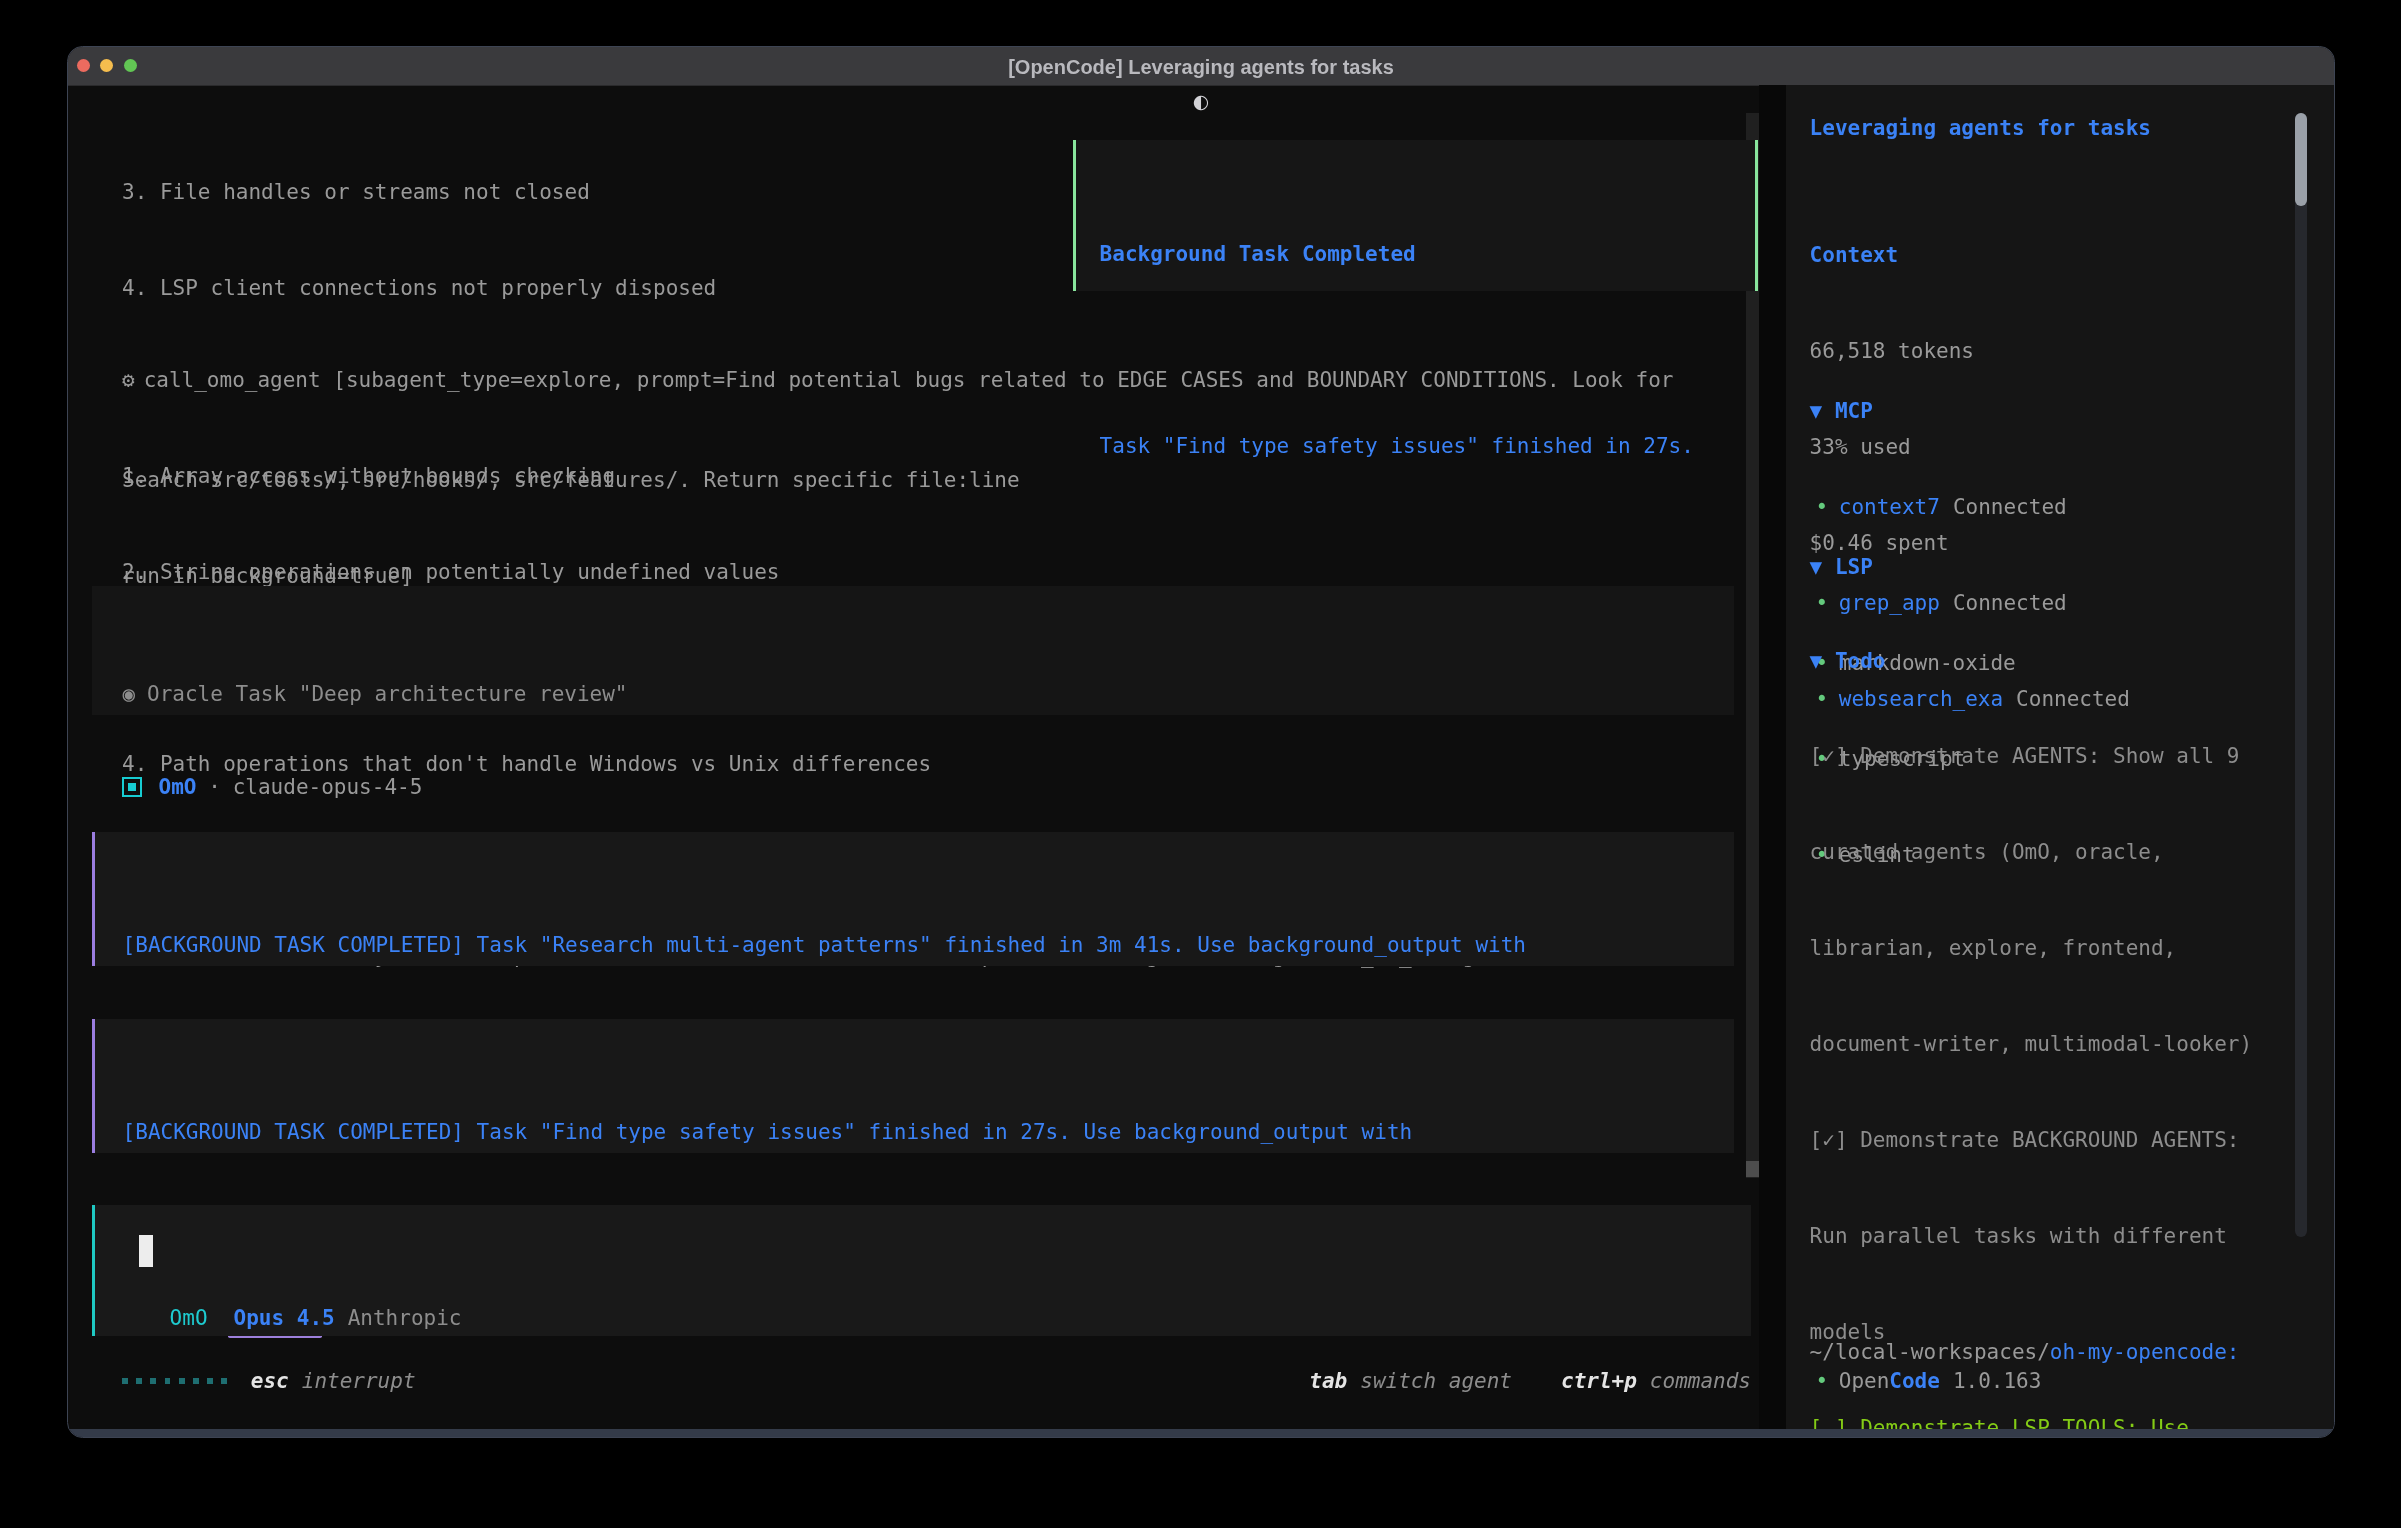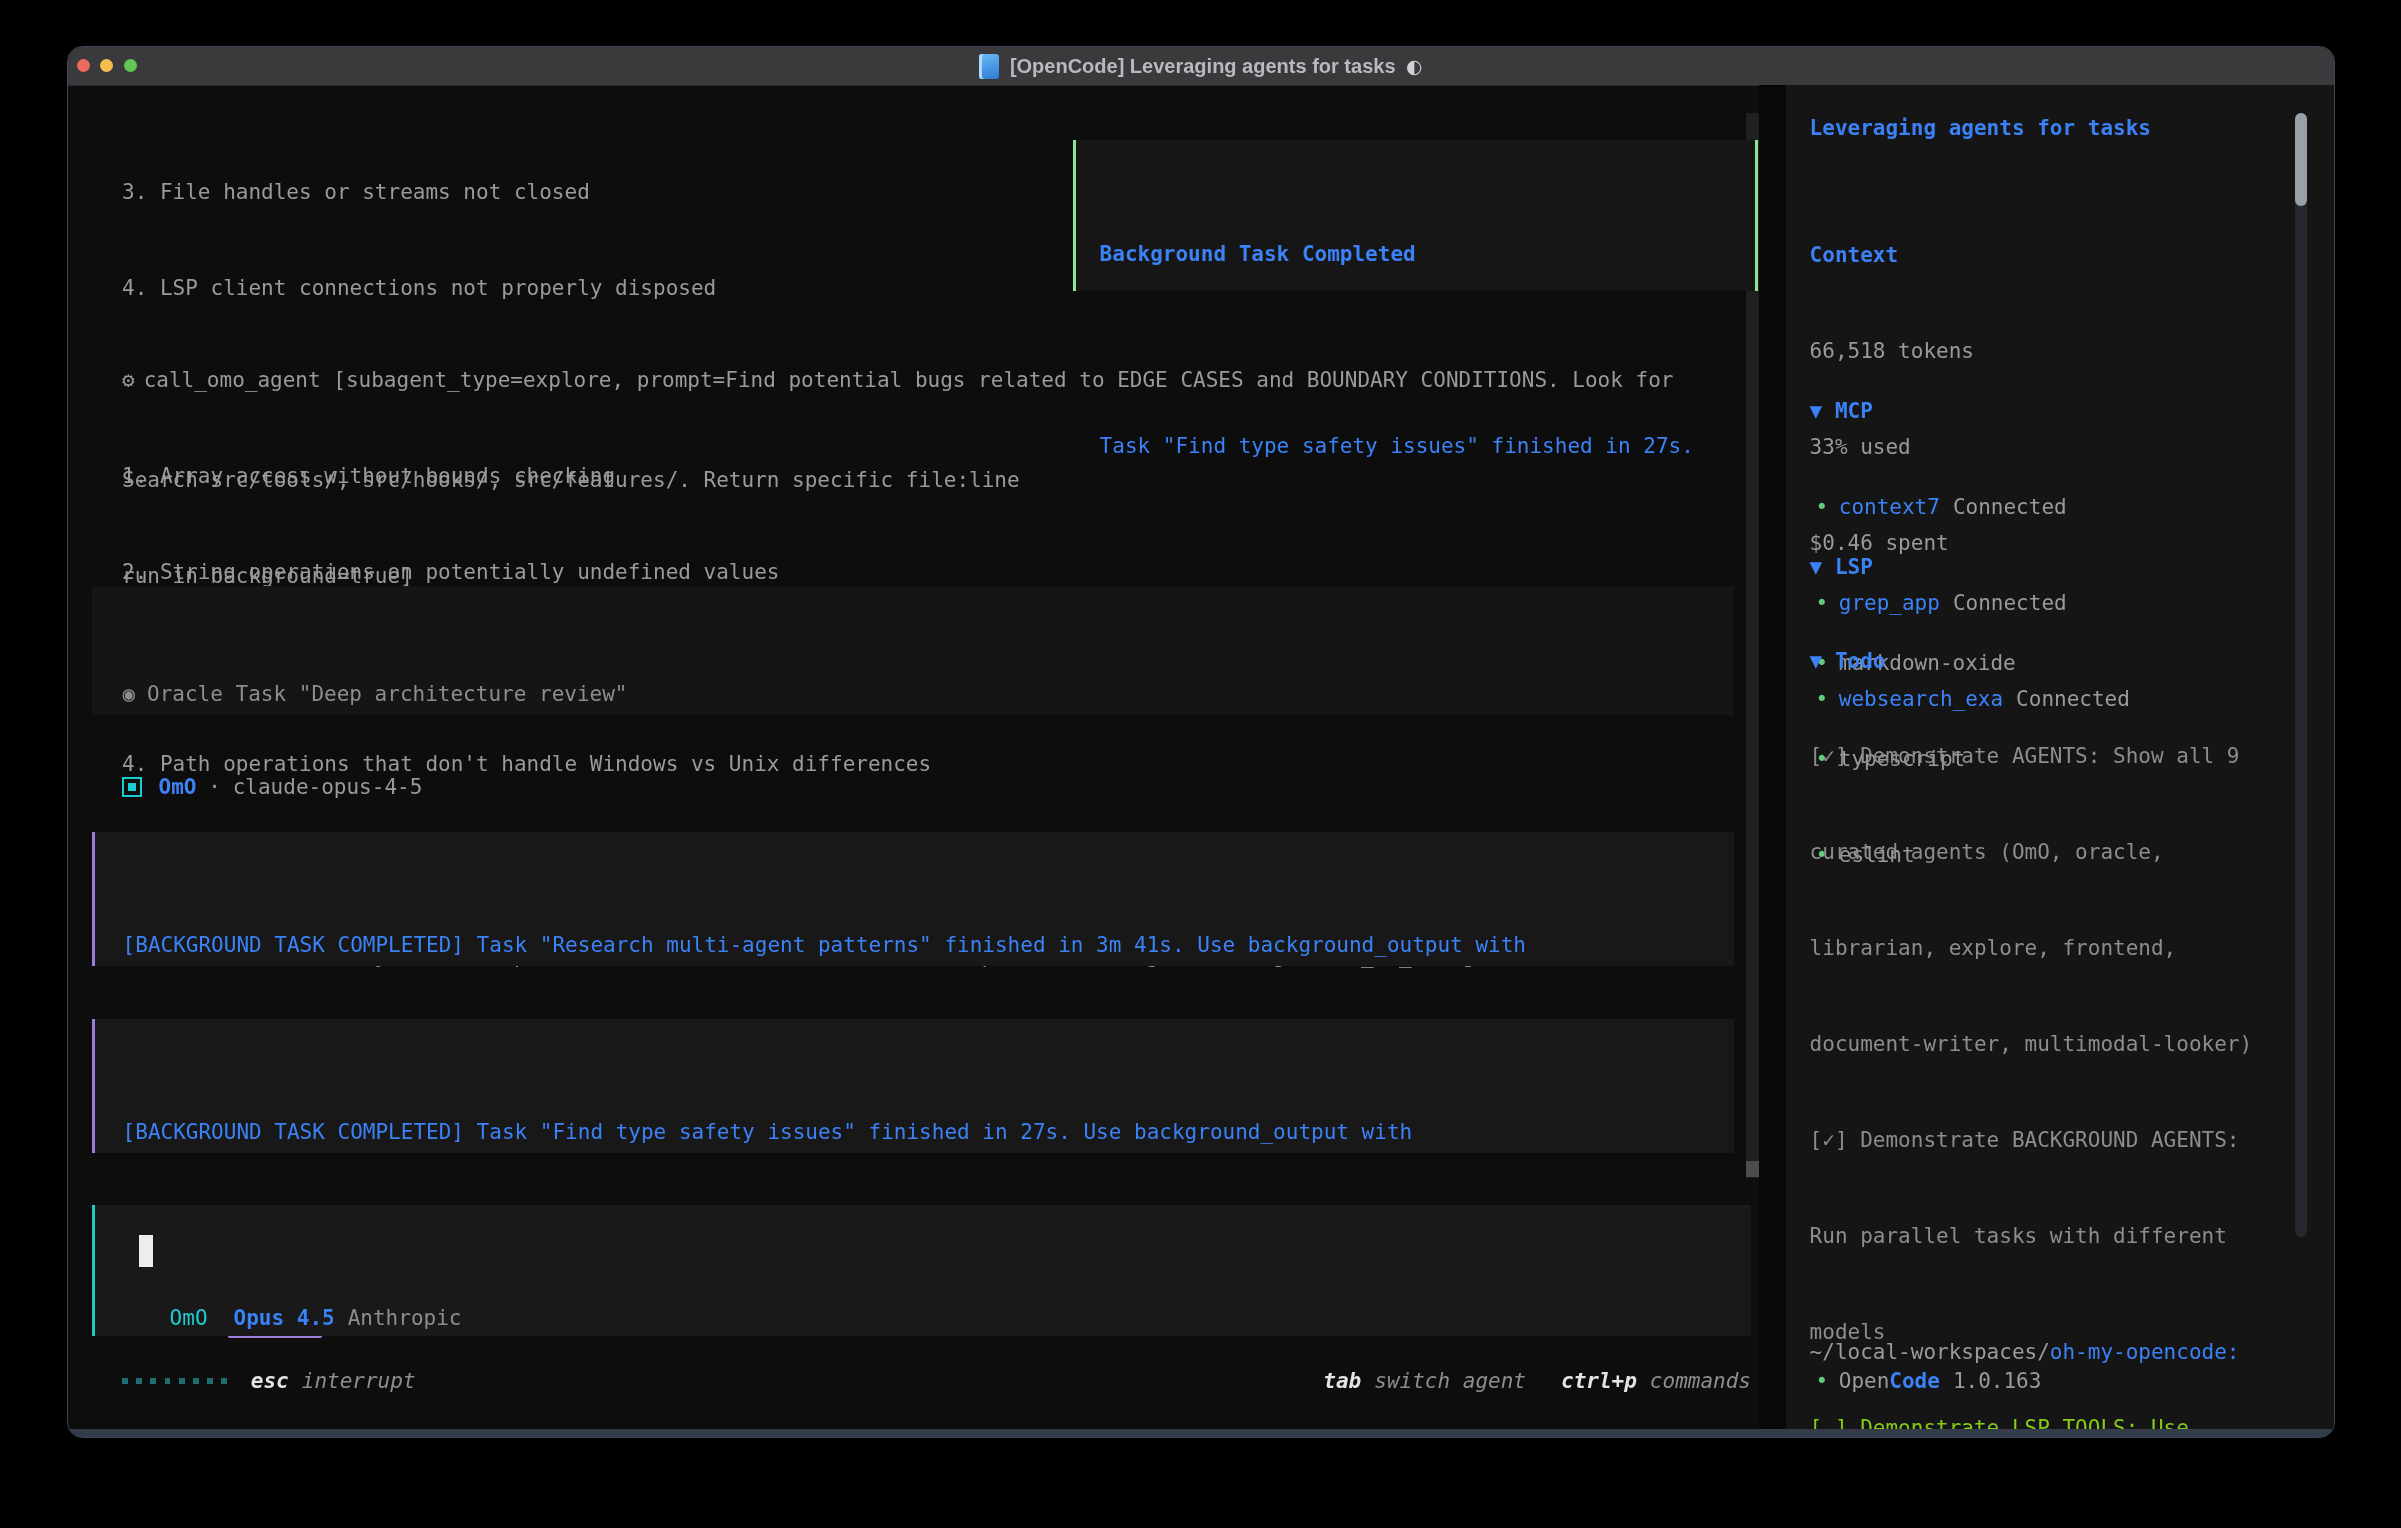--- a/index.html
+++ b/index.html
@@ -9,21 +9,21 @@
        background:#0d0d0d;border:1.2px solid #3d4453;border-radius:15.4px;
        overflow:hidden;box-sizing:border-box;}
   
   .titlebar{position:absolute;left:0;top:0;width:100%;height:38px;background:#3a3a3d;
             display:flex;align-items:center;justify-content:center;border-bottom:1.2px solid #2a2a2c;}
   .lights{position:absolute;left:8.9px;top:12.4px;display:flex;gap:10.6px;}
   .light{width:13px;height:13px;border-radius:50%;}
   .l-red{background:#ec6b5f}.l-yellow{background:#f5bd4e}.l-green{background:#62c654}
   .title-wrap{display:flex;align-items:center;gap:10.6px;
               font-family:"Liberation Sans",sans-serif;font-weight:bold;
-              font-size:20px;color:#b9b9be;}
+              font-size:20px;color:#b9b9be;flex-direction:column;}
   .doc-icon{width:20px;height:25px;border-radius:3px;
             background:linear-gradient(160deg,#6cbaf4 0%,#2d7bd4 100%);
             box-shadow:inset 3px 0 0 #a8d9ff;}
   .edited-dot{font-size:19px;color:#d2d2d6;font-family:"DejaVu Sans",sans-serif;}
   
   .mono{position:absolute;font-size:21px;line-height:32px;white-space:pre;}
   .ln{height:32px;}
   .dim{color:#9a9a9a}
   .dim2{color:#8d8d8d}
   .bright{color:#3b82f6}
@@ -55,21 +55,21 @@
   .track-main{position:absolute;left:1678px;top:66px;width:13px;height:1065px;background:#202020;}
   .thumb-main{position:absolute;left:1678px;top:1114px;width:13px;height:16px;background:#4d4d4d;}
   
   .statusbar{position:absolute;left:54px;top:1318px;width:1629px;height:32px;
              display:flex;justify-content:space-between;align-items:center;font-size:21px;font-style:italic;}
   .sb-left{display:flex;align-items:center;gap:23.6px;}
   .dots{display:flex;gap:8.3px;align-items:center;}
   .dot{width:5.9px;height:5.9px;background:#1e6e71;}
   .hintkey{color:#e4e4e4;font-weight:bold}
   .hintlbl{color:#8d8d8d;margin-left:13px}
-  .sb-right{display:flex;gap:35px;align-items:center;}
+  .sb-right{display:flex;gap:49px;align-items:center;}
   
   .gutter{position:absolute;left:1691px;top:38px;width:26.6px;height:1344px;background:#080808;}
   .sidebar{position:absolute;left:1718px;top:38px;width:550px;height:1344px;background:#151515;}
   .sb-block{position:absolute;left:23.6px;font-size:21px;line-height:32px;white-space:pre;}
   .bullet{color:#64ca7d;margin-left:5.9px;margin-right:10.6px;}
   .mcp-status{margin-left:13px;}
   .ver-num{margin-left:13px;}
   .sb-track{position:absolute;left:509px;top:28px;width:11.8px;height:1124px;background:#26282d;border-radius:5.9px;}
   .sb-thumb{position:absolute;left:509px;top:28px;width:11.8px;height:93px;background:#9aa0a8;border-radius:5.9px;}
   

